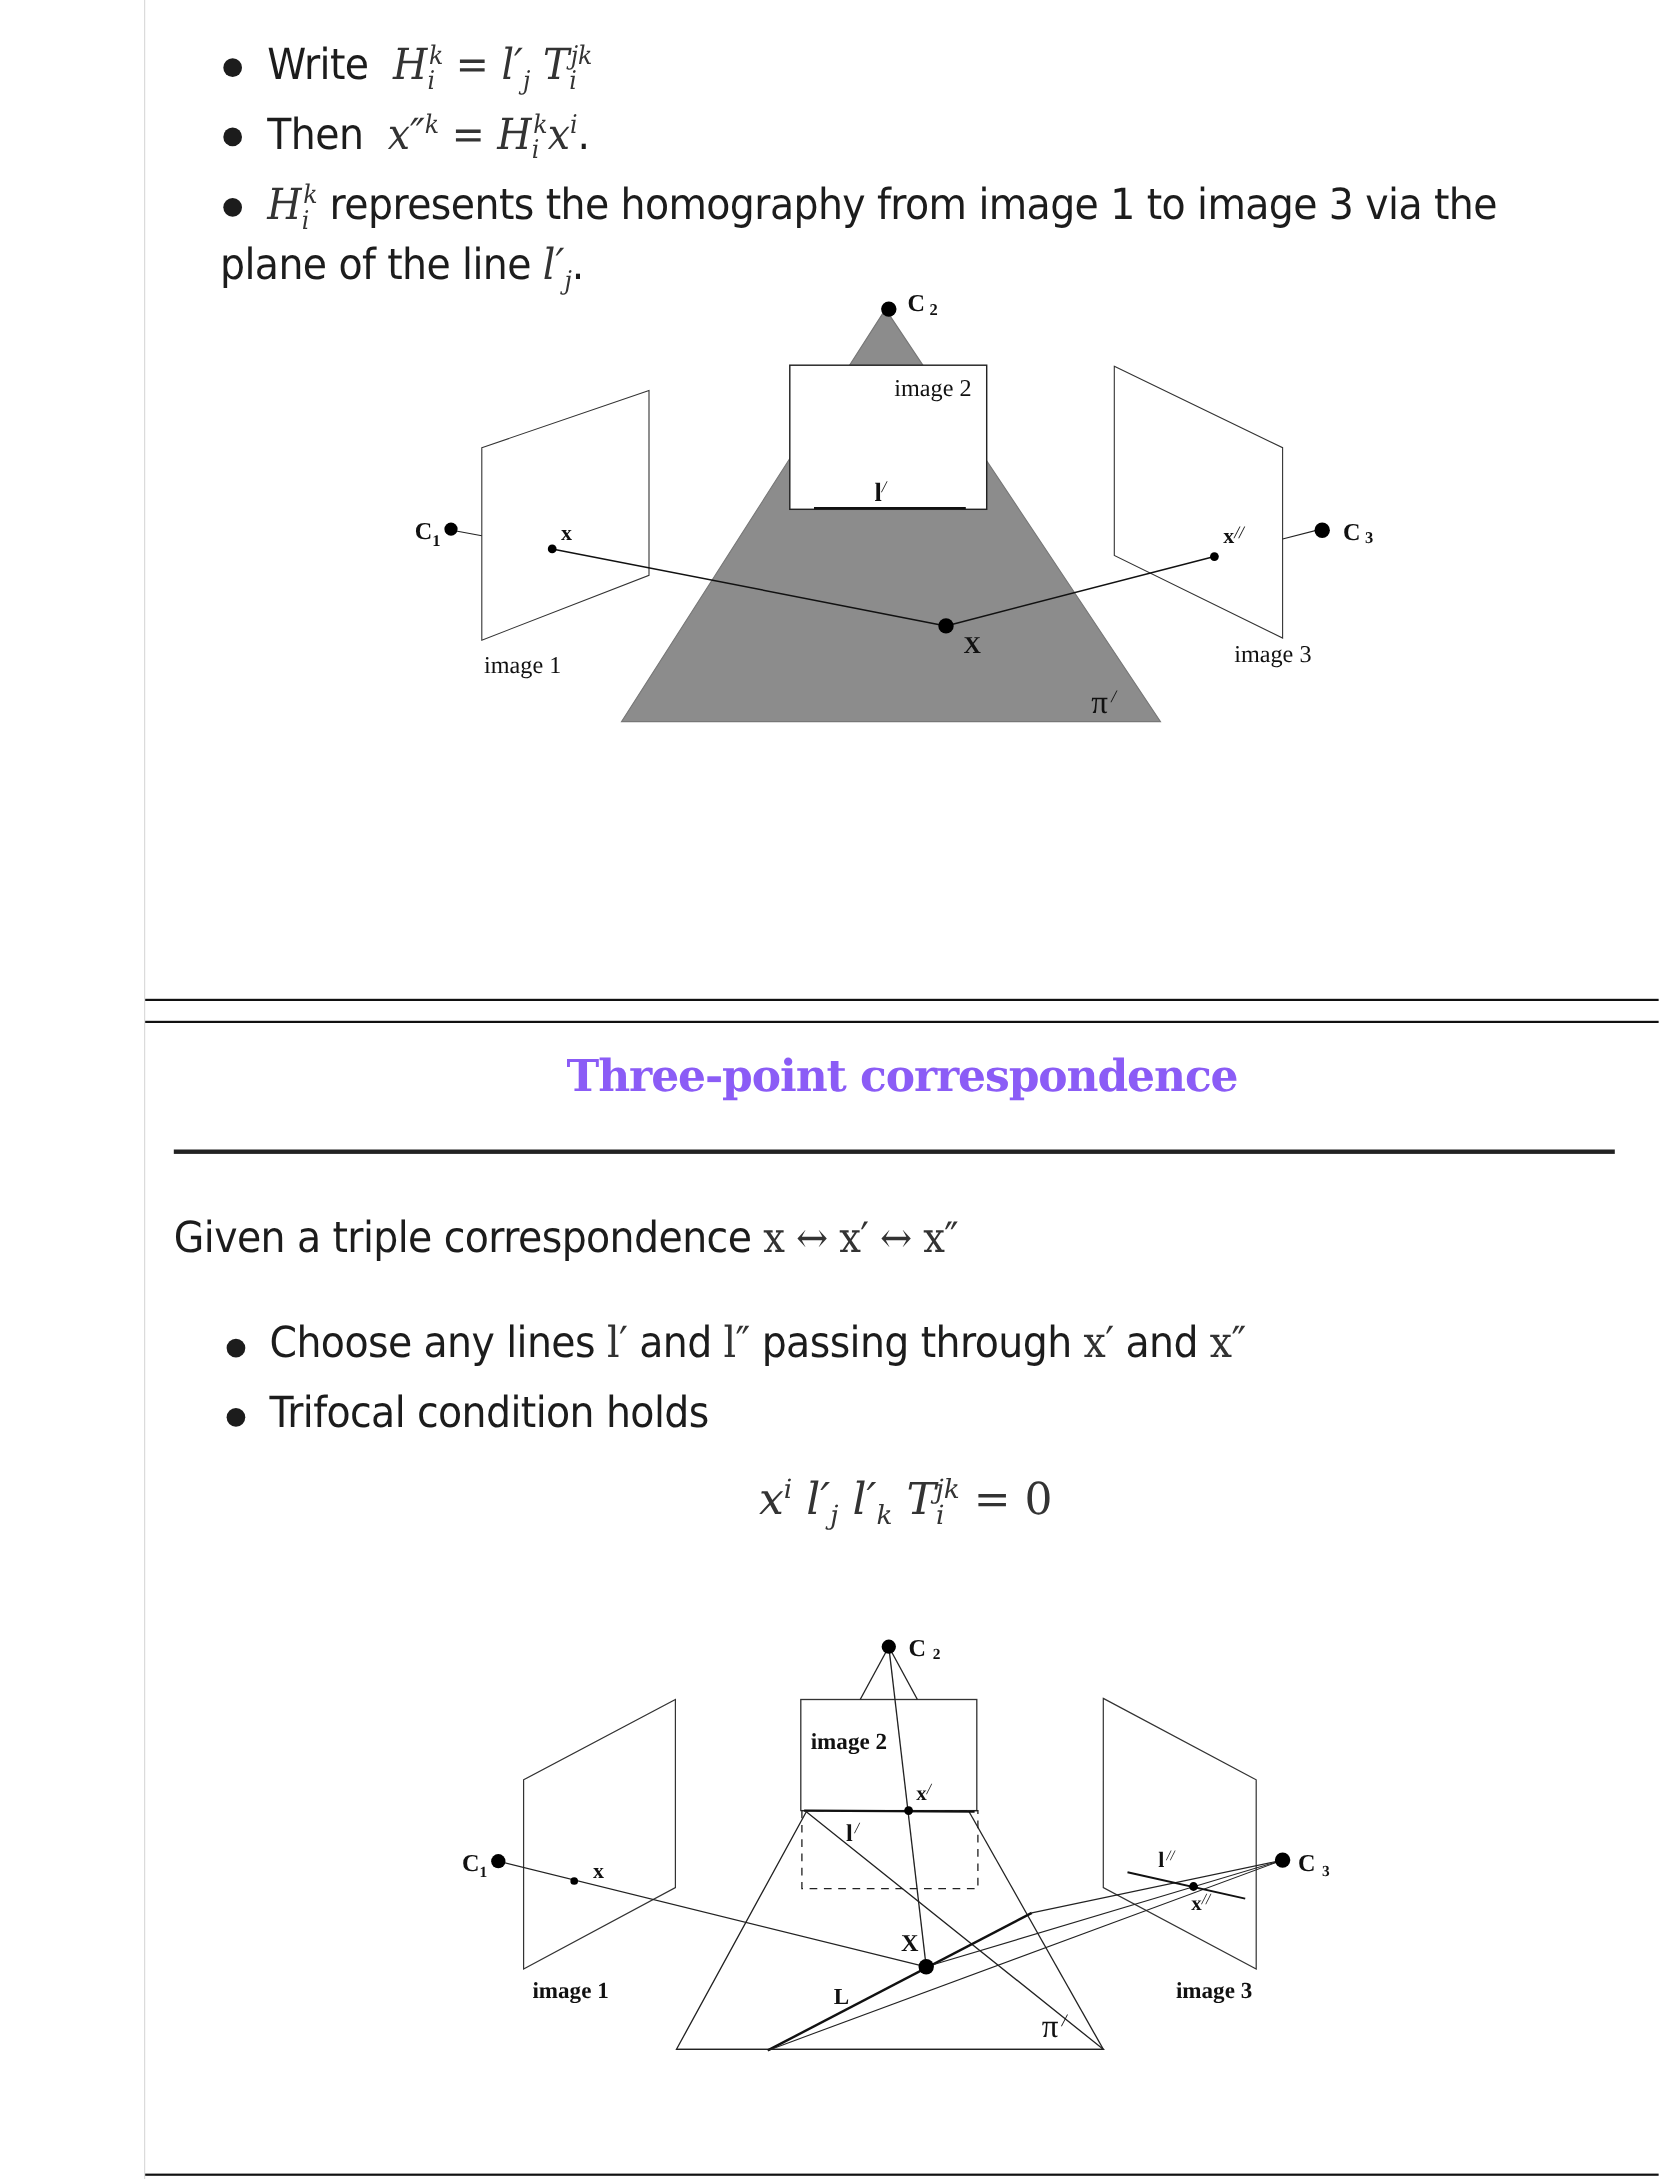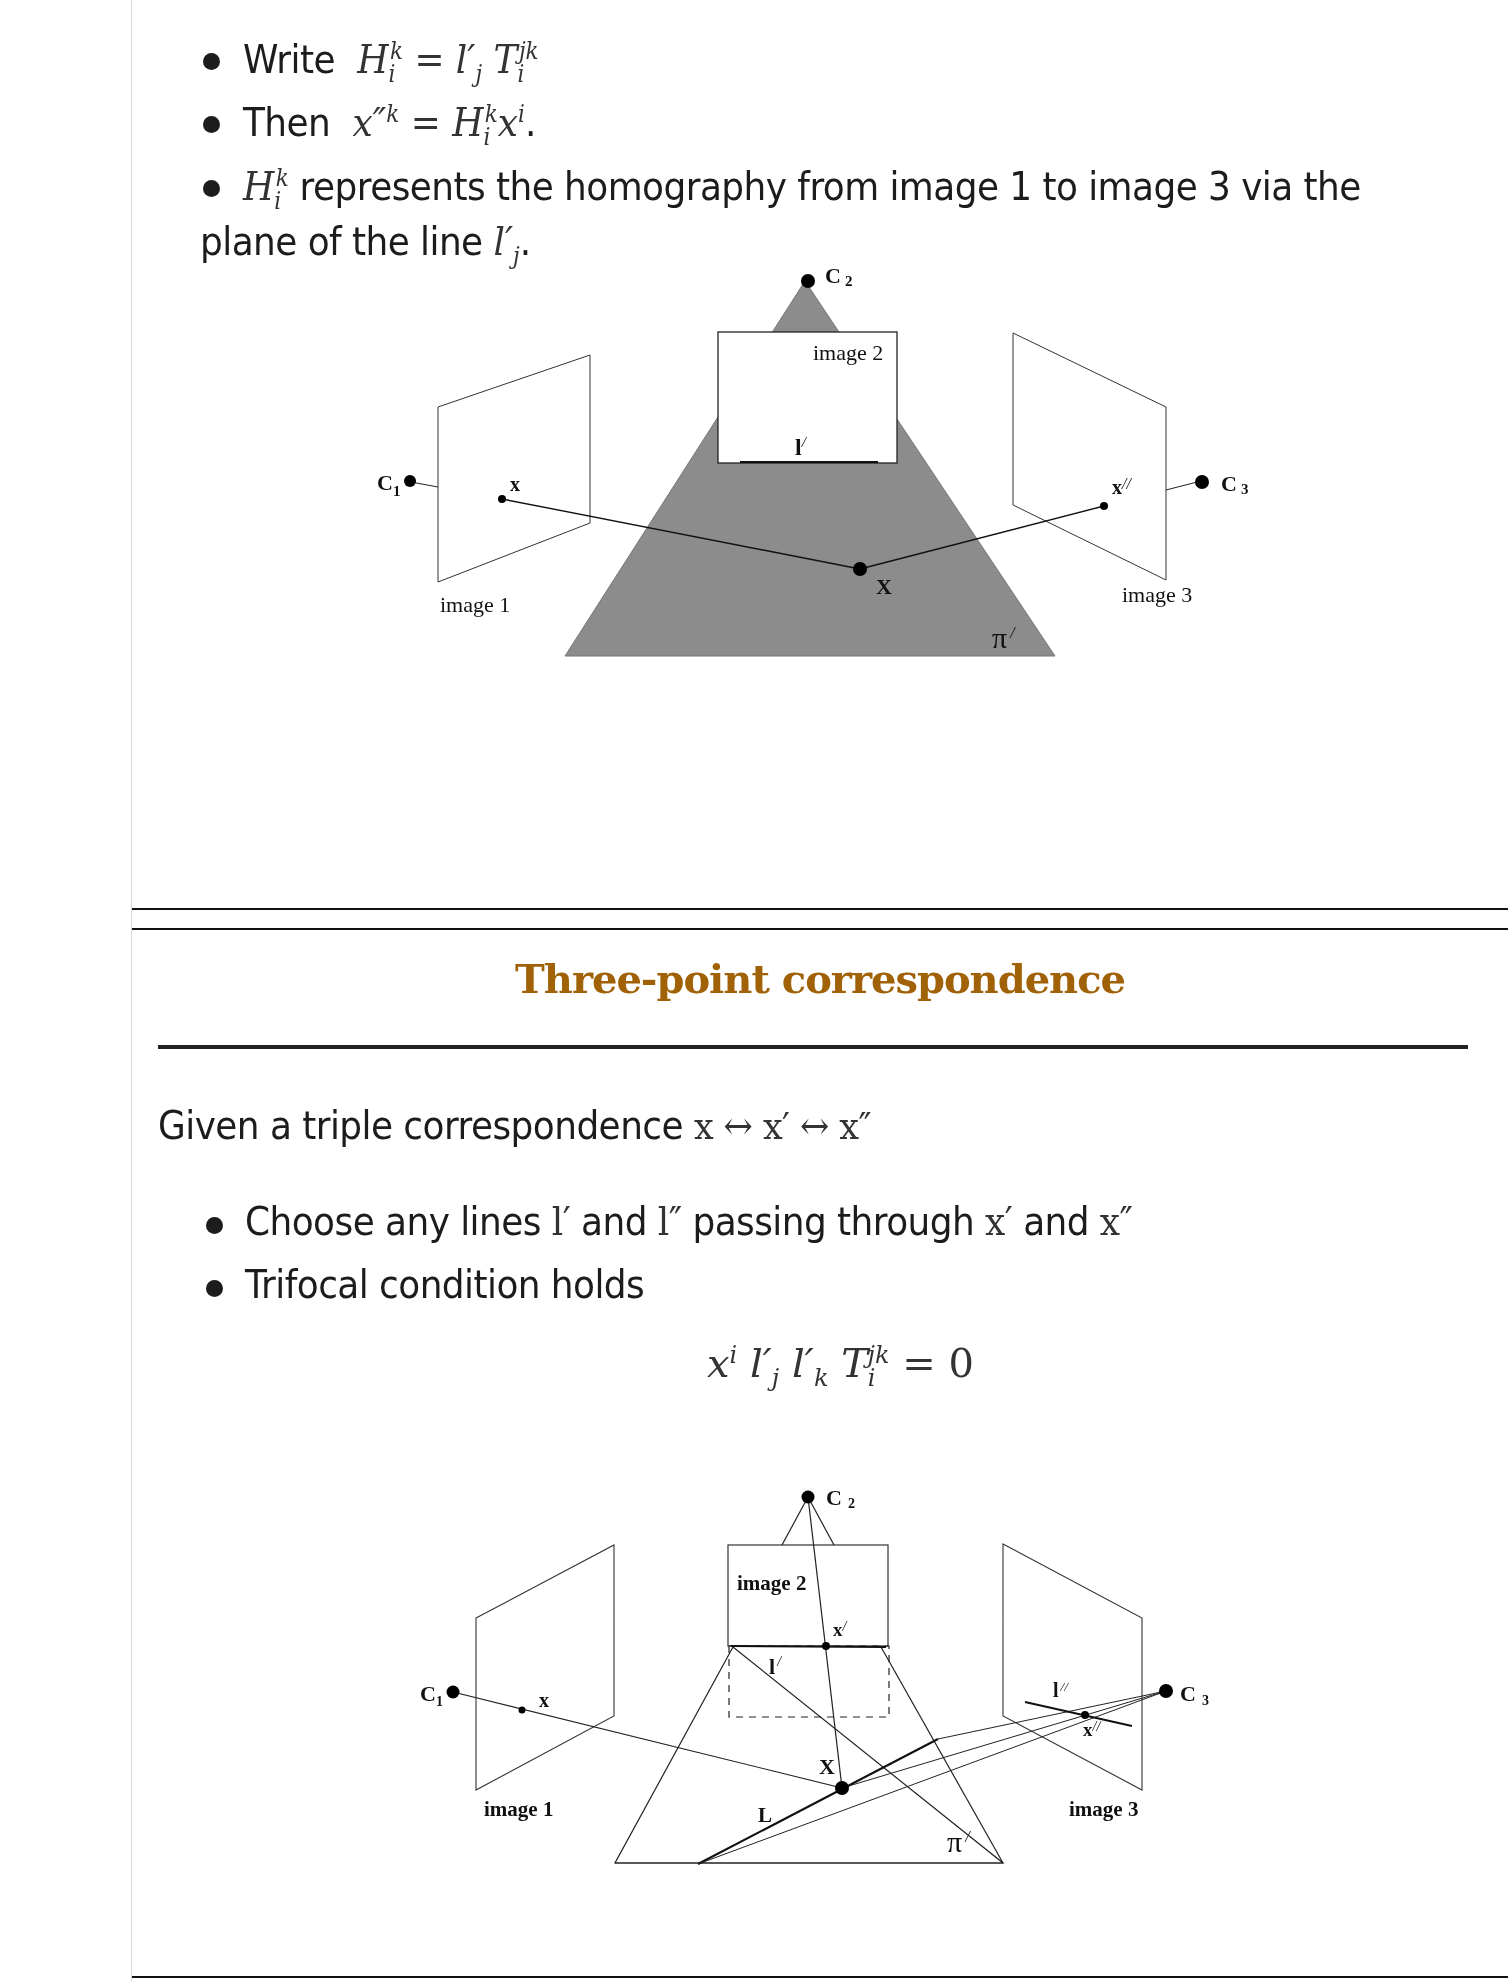--- a/index.html
+++ b/index.html
@@ -18,25 +18,25 @@
     .bullet {
       position: absolute; width: 17px; height: 17px; border-radius: 50%; background: #1c1c1c;
     }
     .math { font-family: "DejaVu Serif", serif; font-style: italic; font-weight: 300; color: #333; letter-spacing: 0; }
     .math-up { font-family: "DejaVu Serif", serif; font-style: normal; color: #333; }
     sup, sub { font-size: 60%; line-height: 0; }
     .sep { position: absolute; left: 132px; width: 1376px; height: 2px; background: #111; }
     .title {
       position: absolute; left: 132px; width: 1376px; top: 955px; text-align: center;
       font-family: "DejaVu Serif", serif; font-weight: bold; font-size: 40px;
-      letter-spacing: -1px; color: #a16207;
+      letter-spacing: -1px; color: #8b5cf6;
     }
     .title-rule { position: absolute; left: 158px; top: 1045px; width: 1310px; height: 4px; background: #222; }
     .equation {
-      position: absolute; left: 707px; top: 1340px; font-family: "DejaVu Serif", serif;
+      position: absolute; left: 690px; top: 1340px; font-family: "DejaVu Serif", serif;
       font-size: 40px; color: #333; white-space: nowrap; font-style: italic; font-weight: 300;
     }
     svg { position: absolute; left: 0; }
     .lbl { font-family: "Liberation Serif", serif; }
   </style>
 </head>
 <body>
 
 <div class="page-edge"></div>
 

